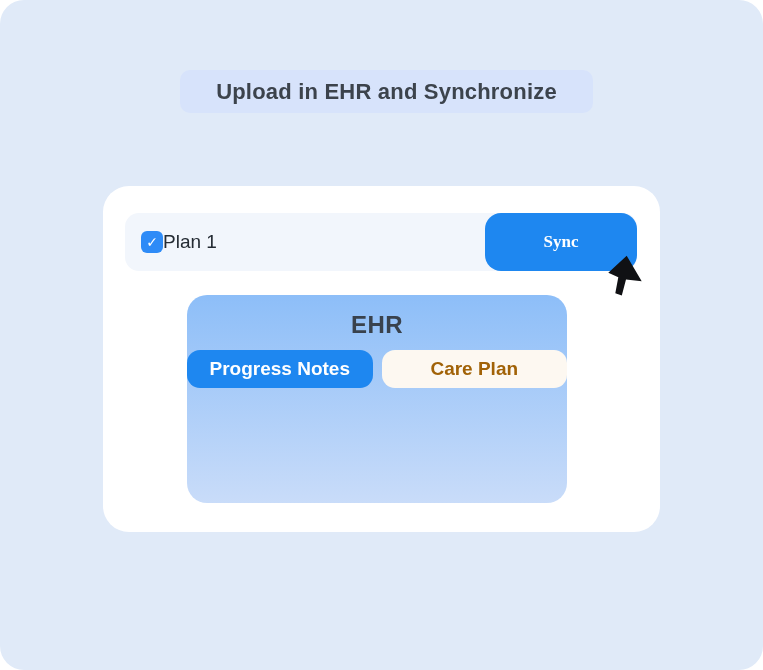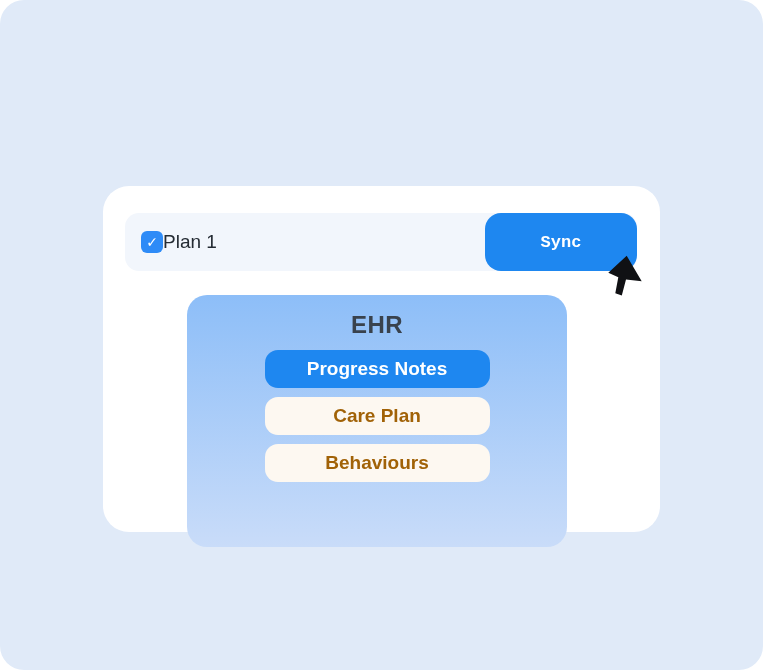--- a/index.html
+++ b/index.html
@@ -41,68 +41,70 @@
   }
   .checkbox span{color:#ffffff;font-size:14px;font-weight:bold;line-height:1;}
   .plan-label{
     font-size:19px;font-weight:500;color:var(--dark-text);
   }
   .sync-button{
     position:absolute;right:0;top:0;width:152px;height:58px;
     background:var(--accent-blue);border:none;border-radius:16px;
     color:#ffffff;font-size:17px;font-weight:bold;cursor:pointer;
     display:flex;align-items:center;justify-content:center;
-    font-family:Liberation Mono, monospace;
+    font-family:Liberation Serif, serif;
   }
 
   .ehr-panel{
-    position:absolute;left:84px;top:109px;width:380px;height:252px;
+    position:absolute;left:84px;top:109px;width:380px;height:208px;
     border-radius:20px;
     background:linear-gradient(180deg,var(--panel-gradient-top) 0%,var(--panel-gradient-bottom) 100%);
   }
   .ehr-title{
     margin-top:16px;text-align:center;
     font-size:24px;font-weight:bold;color:var(--heading-text);letter-spacing:.5px;
   }
   .pill-stack{
-    margin-top:11px;display:flex;flex-direction:column;align-items:center;gap:9px;
+    margin-top:11px;display:flex;flex-direction:row;align-items:center;gap:9px;
   }
   .pill{
     width:225px;height:38px;border-radius:13px;border:none;cursor:pointer;
     display:flex;align-items:center;justify-content:center;
     font-size:19px;font-weight:bold;font-family:inherit;
   }
   .pill.primary{background:var(--accent-blue);color:#ffffff;}
   .pill.cream{background:var(--cream-pill-bg);color:#a16207;}
 
   .cursor-svg{position:absolute;left:600px;top:248px;width:50px;height:54px;pointer-events:none;}
 </style>
 </head>
 <body>
 
 <div class="stage">
   <div class="page-bg"></div>
 
+  <div class="title-banner">
+    <span>Upload in EHR and Synchronize</span>
+  </div>
 
   <div class="card">
 
     <div class="plan-row">
       <div class="checkbox">
         <span>✓</span>
       </div>
       <span class="plan-label">Plan 1</span>
       <button class="sync-button">Sync</button>
     </div>
 
     <div class="ehr-panel">
       <div class="ehr-title">EHR</div>
       <div class="pill-stack">
         <button class="pill primary">Progress Notes</button>
         <button class="pill cream">Care Plan</button>
-        <button class="pill cream">Behaviours</button>
       </div>
     </div>
 
   </div>
 
   <svg class="cursor-svg" viewBox="600 248 50 54">
     <polygon points="626.7,255.7 608.3,272.7 618.3,277.2 615.3,293.2 621.8,295.6 626.0,279.5 641.7,281.2" fill="#101114"></polygon>
   </svg>
 </div>
 

